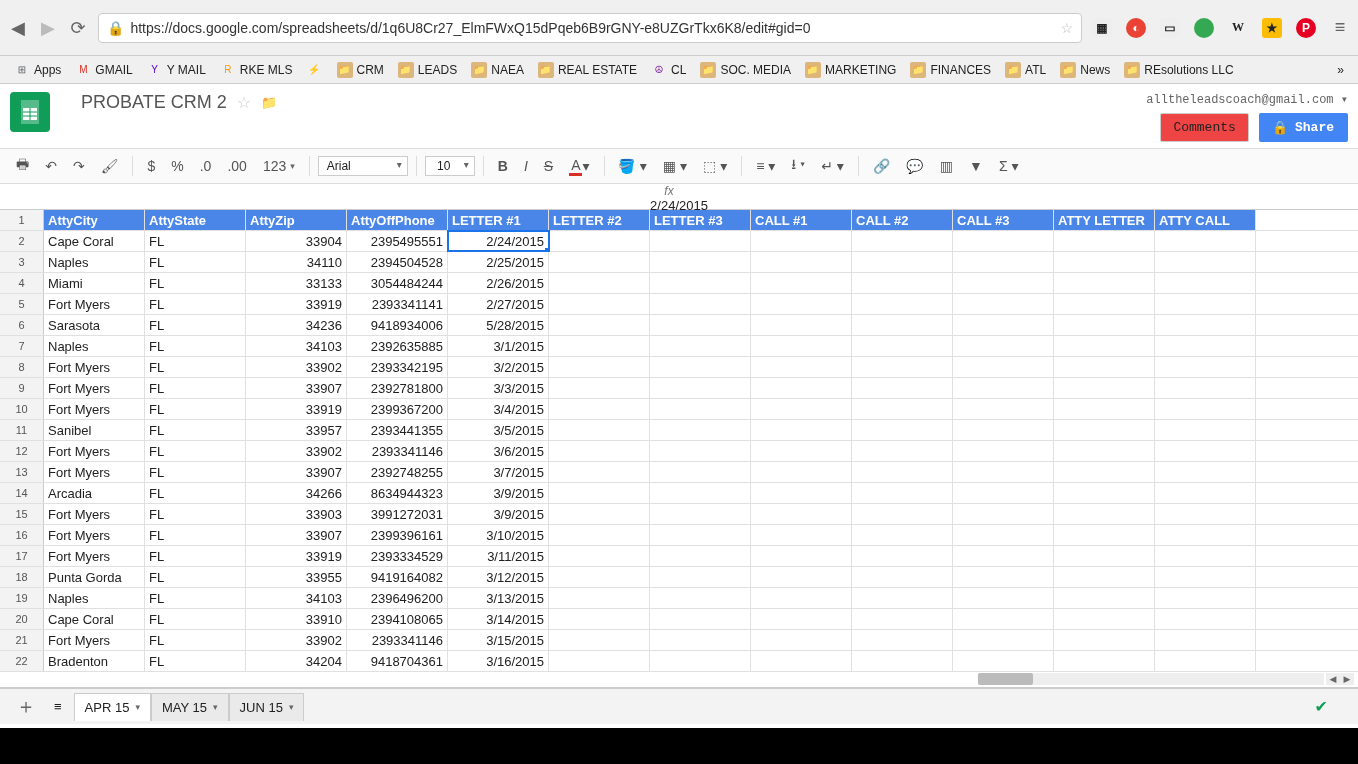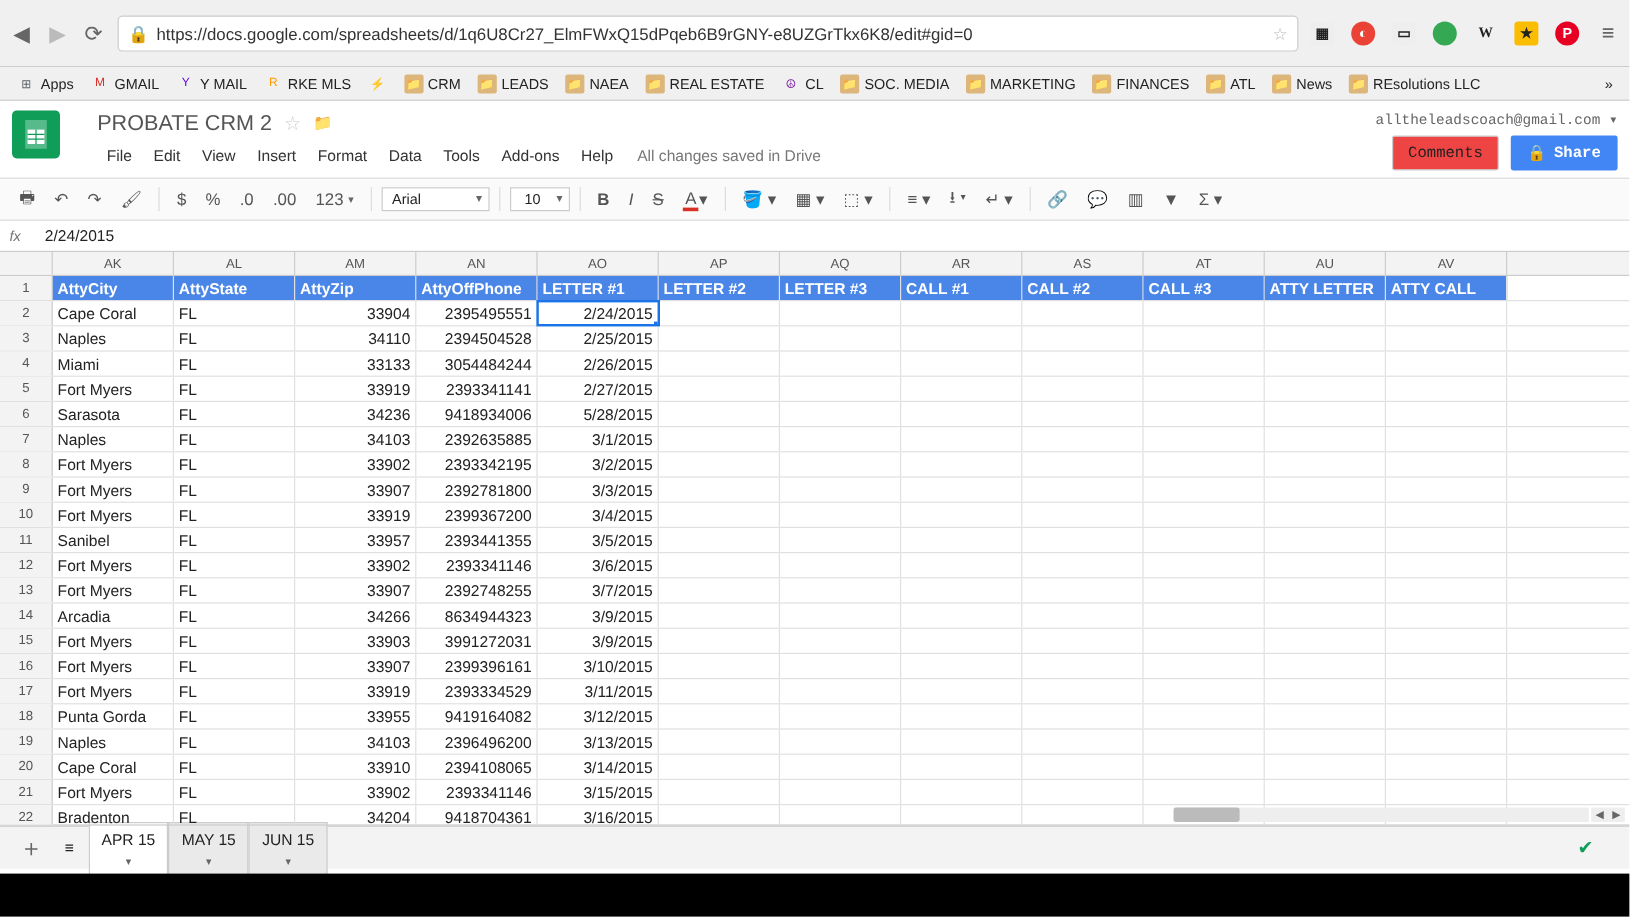--- a/index.html
+++ b/index.html
@@ -32,21 +32,21 @@
   .user-email { font-size: 12px; color: #666; }
   .comments-btn { padding: 6px 12px; border: 1px solid #ccc; border-radius: 2px; background: #ef4444; font-size: 13px; cursor:pointer; }
   .share-btn { padding: 6px 14px; background: #4285f4; color: #fff; border-radius: 2px; font-size: 13px; font-weight: bold; cursor:pointer; display:flex; align-items:center; gap:6px;}
   
   .toolbar { height: 36px; border-top: 1px solid #ddd; border-bottom: 1px solid #ddd; margin-top: 6px; display: flex; align-items: center; padding: 0 10px; gap: 4px; background: #fafafa; }
   .tbtn { padding: 4px 6px; color: #555; cursor: pointer; font-size: 14px; display:flex; align-items:center; }
   .tsep { width: 1px; height: 20px; background: #ddd; margin: 0 4px; }
   .font-select { border: 1px solid #ccc; padding: 2px 20px 2px 8px; font-size: 12px; background: #fff; position:relative; }
   .font-select::after { content:"▾"; position:absolute; right:5px; color:#666; font-size:10px; }
   
-  .formula-bar { height: 26px; border-bottom: 1px solid #ccc; display: flex; align-items: center; padding: 0 8px; font-size: 13px; }
+  .formula-bar { height: 26px; border-bottom: 1px solid #ccc; display: flex; align-items: center; padding: 0 8px; font-size: 13px; flex-direction: column; }
   .fx-label { font-style: italic; color: #777; margin-right: 20px; font-size:12px; }
   .cell-value { flex:1; }
   
   .grid-wrap { position: relative; height: 478px; overflow: hidden; border-bottom: 1px solid #ccc; }
   .col-headers { display: flex; height: 20px; background: #f3f3f3; border-bottom: 1px solid #ccc; font-size: 11px; color: #555; }
   .corner { width: 44px; border-right: 1px solid #ccc; background: #f3f3f3; }
   .col-h { border-right: 1px solid #ccc; display: flex; align-items: center; justify-content: center; }
   .data-rows { }
   .row { display: flex; height: 21px; border-bottom: 1px solid #e0e0e0; }
   .row-h { width: 44px; background: #f3f3f3; border-right: 1px solid #ccc; display: flex; align-items: center; justify-content: center; font-size: 11px; color: #555; }
@@ -55,21 +55,21 @@
   .cell.right { justify-content: flex-end; }
   .selected-cell { outline: 2px solid #1a73e8; outline-offset: -1px; z-index: 5; position:relative; }
   .fill-handle { position:absolute; bottom:-3px; right:-3px; width:6px; height:6px; background:#1a73e8; }
   
   .c-AK { width: 101px; } .c-AL { width: 101px; } .c-AM { width: 101px; }
   .c-AN { width: 101px; } .c-AO { width: 101px; } .c-AP { width: 101px; }
   .c-AQ { width: 101px; } .c-AR { width: 101px; } .c-AS { width: 101px; }
   .c-AT { width: 101px; } .c-AU { width: 101px; } .c-AV { width: 101px; }
   
   .sheet-bottom { height: 36px; background: #f3f3f3; border-top: 1px solid #ccc; display: flex; align-items: center; padding: 0 10px; gap: 8px; font-size: 13px; }
-  .sheet-tab { background: #fff; border: 1px solid #ccc; border-bottom: none; padding: 6px 10px; display:flex; align-items:center; gap:6px; cursor:pointer;flex-direction:column; }
+  .sheet-tab { background: #fff; border: 1px solid #ccc; border-bottom: none; padding: 6px 10px; display:flex; align-items:center; gap:6px; cursor:pointer; }
   .sheet-tab.inactive { background: #eaeaea; }
   .add-sheet { font-size: 20px; color: #666; cursor: pointer; padding:0 6px; }
   .all-sheets { cursor:pointer; padding:0 4px; }
   .hsb { position:absolute; bottom:1px; right:20px; left: 978px; height:12px; background:#eee; }
   .hsb-thumb { position:absolute; left:0; width:55px; height:100%; background:#bbb; border-radius:2px; }
   .hsb-arrow { position:absolute; width:14px; height:12px; background:#eee; display:flex; align-items:center; justify-content:center; font-size:9px; color:#666; }
   .status-ok { margin-left:auto; margin-right:20px; color:#0f9d58; font-size:16px; }
   .chev::after{content:"▾"; font-size:9px; color:#666; margin-left:4px;}
   .black-bottom { position:absolute; bottom:0; left:0; right:0; height:36px; background:#000; }
 </style>
@@ -173,32 +173,20 @@
         <line x1="4" y1="18" x2="18" y2="18" stroke="#0f9d58"></line>
         <line x1="11" y1="10" x2="11" y2="22" stroke="#0f9d58"></line>
       </svg>
   </div>
   <div>
     <div class="title-row">
       <span class="doc-title">PROBATE CRM 2</span>
       <span class="star">☆</span>
       <span class="folder-move">📁</span>
     </div>
-    <div class="menu-row" id="menu-row">
-    <span class="menu-item">File</span>
-        <span class="menu-item">Edit</span>
-        <span class="menu-item">View</span>
-        <span class="menu-item">Insert</span>
-        <span class="menu-item">Format</span>
-        <span class="menu-item">Data</span>
-        <span class="menu-item">Tools</span>
-        <span class="menu-item">Add-ons</span>
-        <span class="menu-item">Help</span>
-        <span class="save-status">All changes saved in Drive</span>
-      </div>
   </div>
   <div class="header-right">
     <div style="text-align:right">
        <div class="user-email"><span>alltheleadscoach@gmail.com</span> ▾</div>
        <div style="display:flex;gap:10px;margin-top:6px;justify-content:flex-end">
          <div class="comments-btn">Comments</div>
          <div class="share-btn">
             <span>🔒</span>
             <span>Share</span>
           </div>
@@ -242,35 +230,20 @@
   <div class="tbtn">▼</div>
   <div class="tbtn">Σ ▾</div>
 </div>
 
 <div class="formula-bar">
   <span class="fx-label">fx</span>
   <span class="cell-value">2/24/2015</span>
 </div>
 
 <div class="grid-wrap">
-  <div class="col-headers" id="col-headers">
-    <div class="corner"></div>
-  <div class="col-h c-AK">AK</div>
-      <div class="col-h c-AL">AL</div>
-      <div class="col-h c-AM">AM</div>
-      <div class="col-h c-AN">AN</div>
-      <div class="col-h c-AO">AO</div>
-      <div class="col-h c-AP">AP</div>
-      <div class="col-h c-AQ">AQ</div>
-      <div class="col-h c-AR">AR</div>
-      <div class="col-h c-AS">AS</div>
-      <div class="col-h c-AT">AT</div>
-      <div class="col-h c-AU">AU</div>
-      <div class="col-h c-AV">AV</div>
-    </div>
   <div class="data-rows" id="data-rows">
       <div class="row header-row">
         <div class="row-h">1</div>
         <div class="cell c-AK">AttyCity</div>
         <div class="cell c-AL">AttyState</div>
         <div class="cell c-AM">AttyZip</div>
         <div class="cell c-AN">AttyOffPhone</div>
         <div class="cell c-AO">LETTER #1</div>
         <div class="cell c-AP">LETTER #2</div>
         <div class="cell c-AQ">LETTER #3</div>

